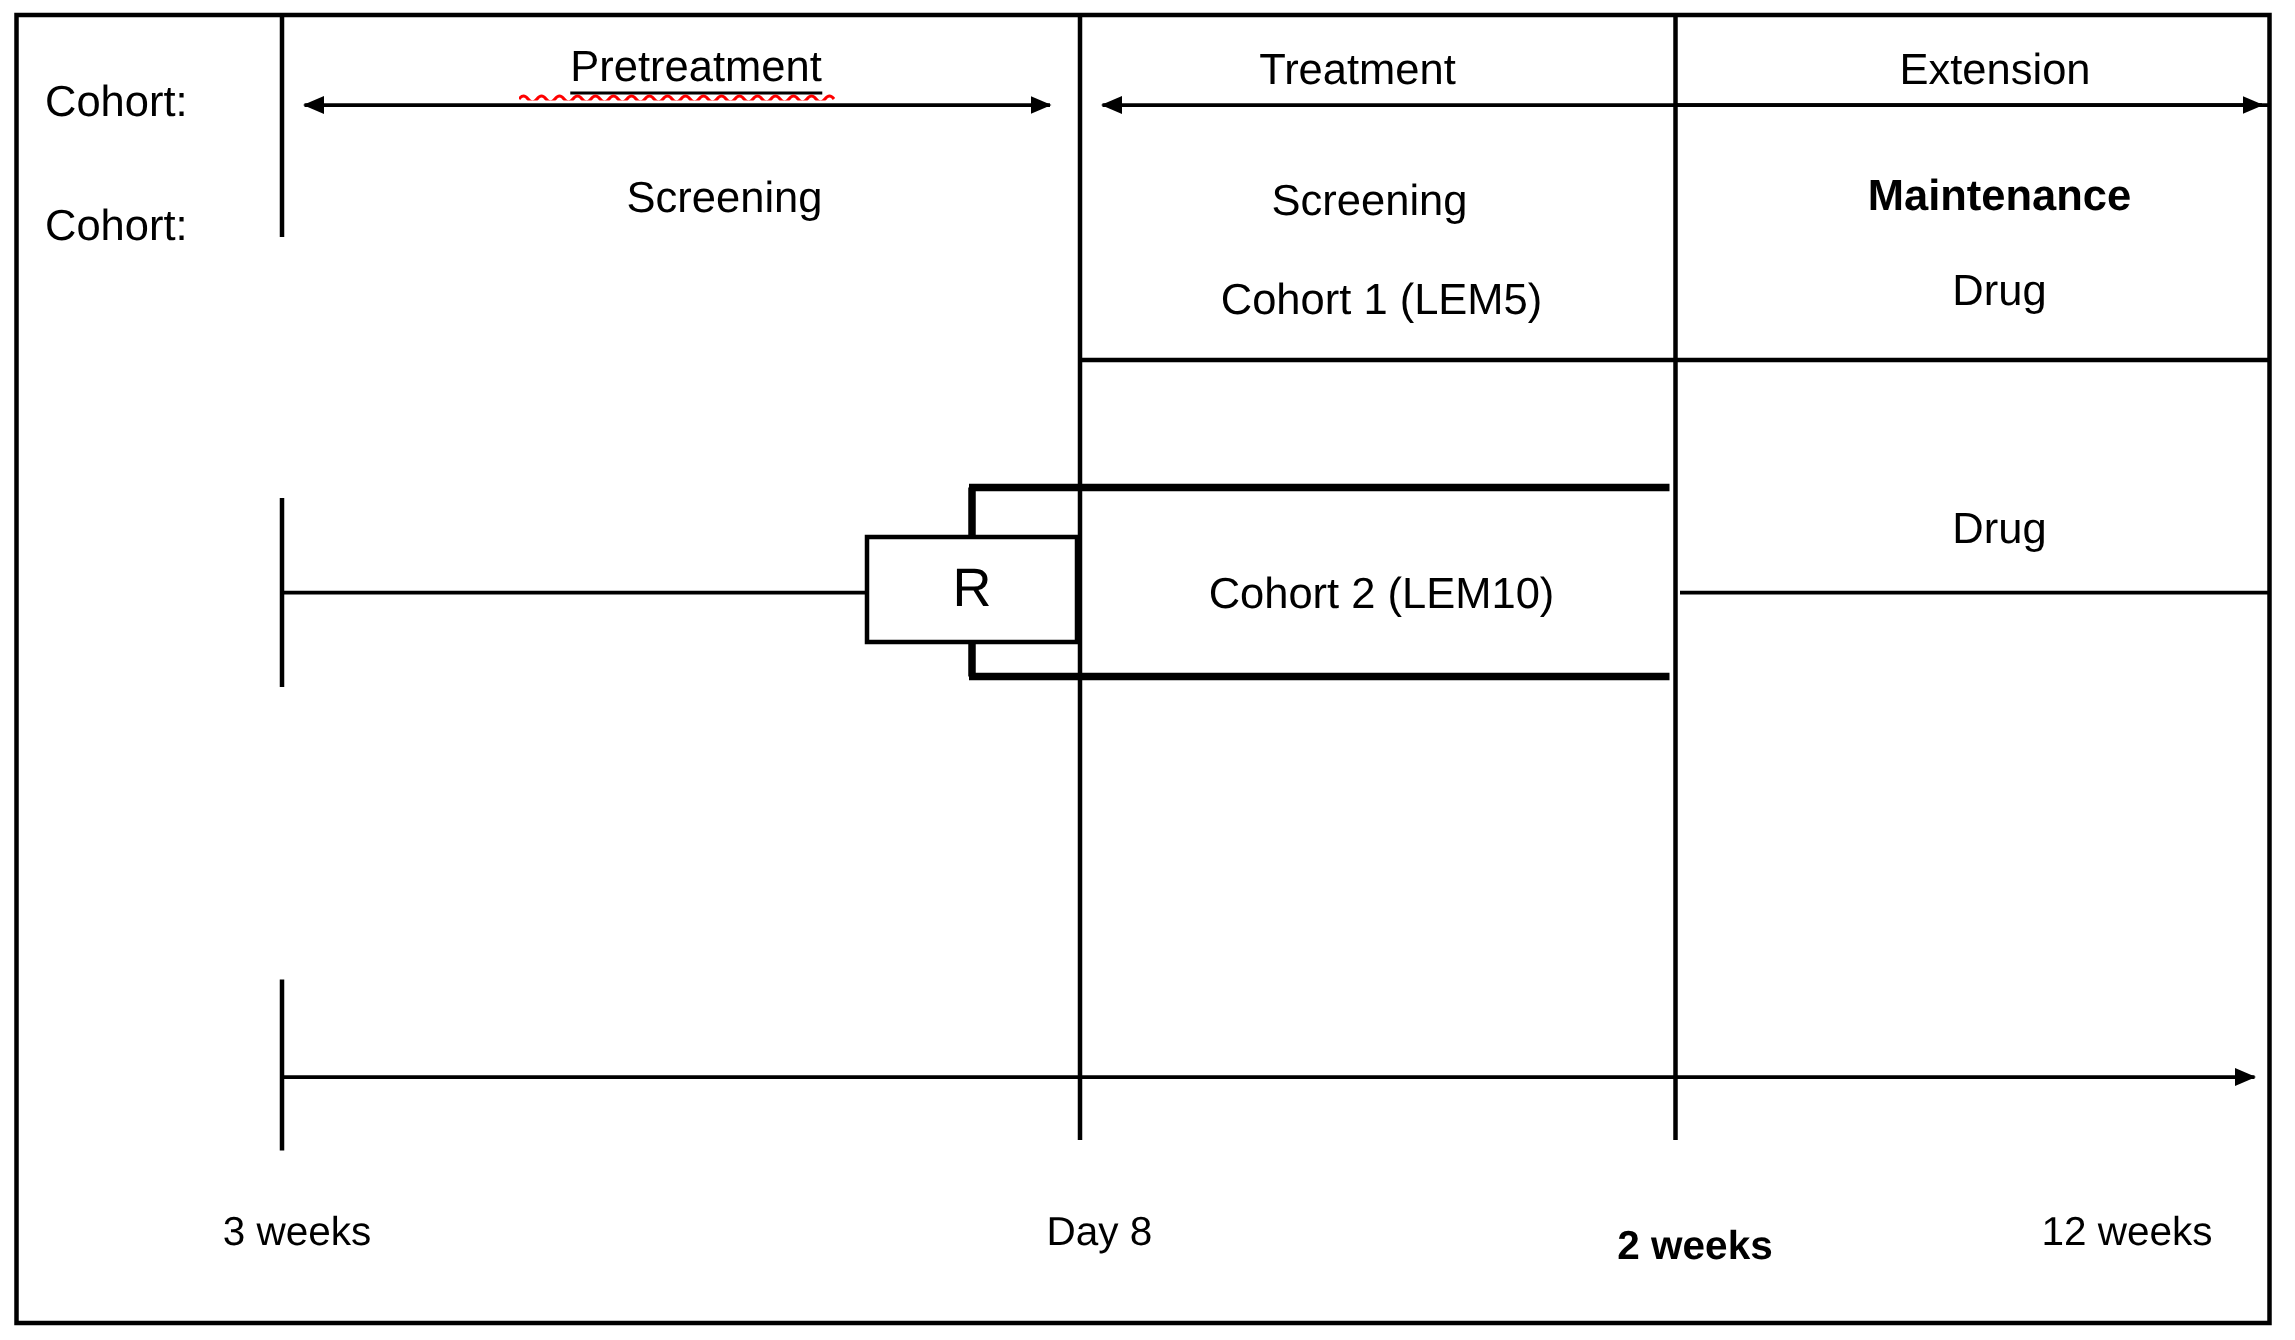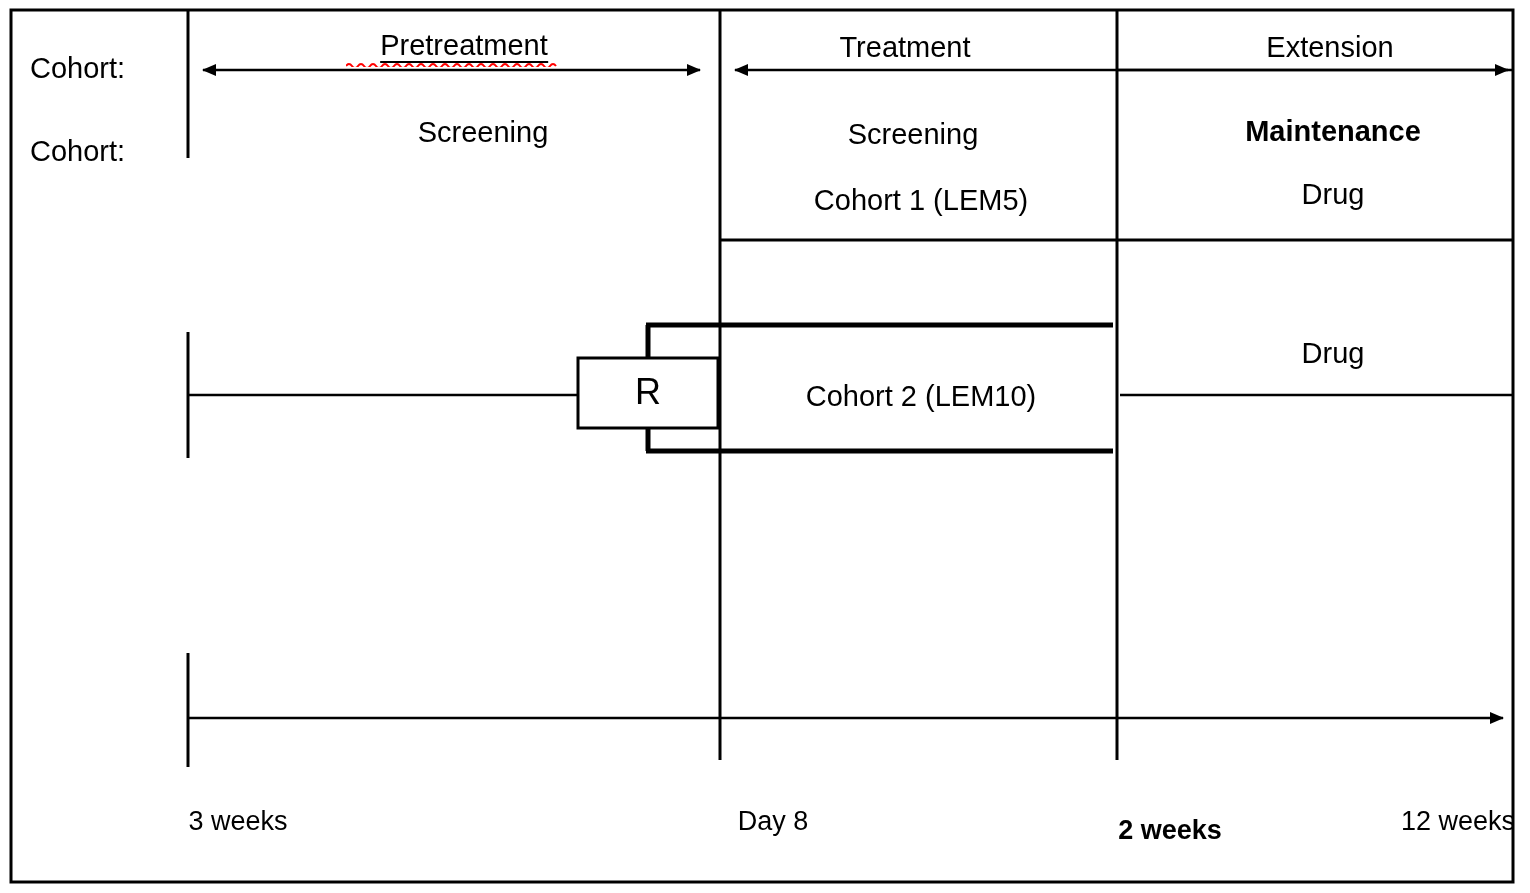--- a/index.html
+++ b/index.html
@@ -30,21 +30,21 @@
     color: #000000;
     white-space: nowrap;
     line-height: 1;
   }
   .lbl.ctr {
     transform: translateX(-50%);
     text-align: center;
   }
   .t-phase  { font-size: 29px; }
   .t-period { font-size: 29px; }
-  .t-time   { font-size: 27px; margin-left: 40px; }
+  .t-time   { font-size: 27px; }
   .t-r      { font-size: 36px; }
   .underline-squiggle {
     border-bottom: 2px solid #000;
     padding-bottom: 1px;
   }
   .squiggle {
     position: absolute;
     height: 4px;
   }
 </style>

